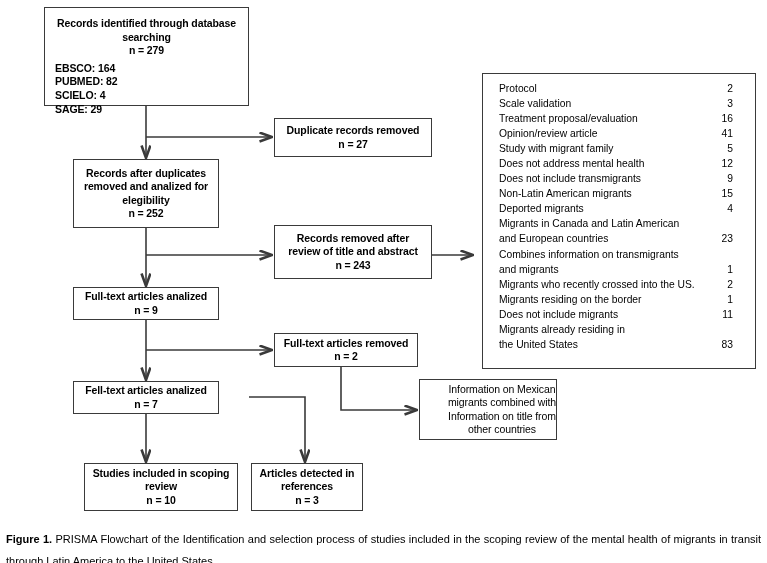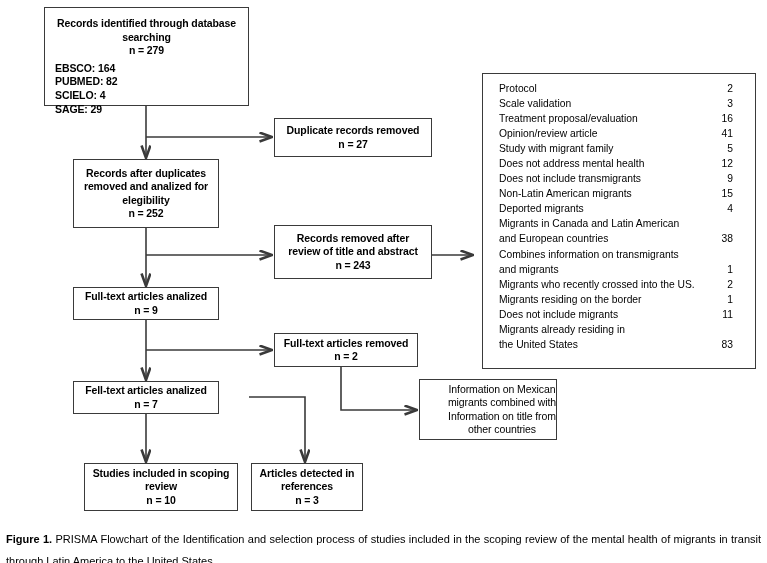--- a/index.html
+++ b/index.html
@@ -245,21 +245,21 @@
       <div class="ex-row">
         <span class="ex-label">Deported migrants</span>
         <span class="ex-count">4</span>
       </div>
       <div class="ex-row">
         <span class="ex-label">Migrants in Canada and Latin American</span>
         <span class="ex-count"></span>
       </div>
       <div class="ex-row">
         <span class="ex-label">and European countries</span>
-        <span class="ex-count">38</span>
+        <span class="ex-count">23</span>
       </div>
       <div class="ex-row">
         <span class="ex-label">Combines information on transmigrants</span>
         <span class="ex-count"></span>
       </div>
       <div class="ex-row">
         <span class="ex-label">and migrants</span>
         <span class="ex-count">1</span>
       </div>
       <div class="ex-row">

